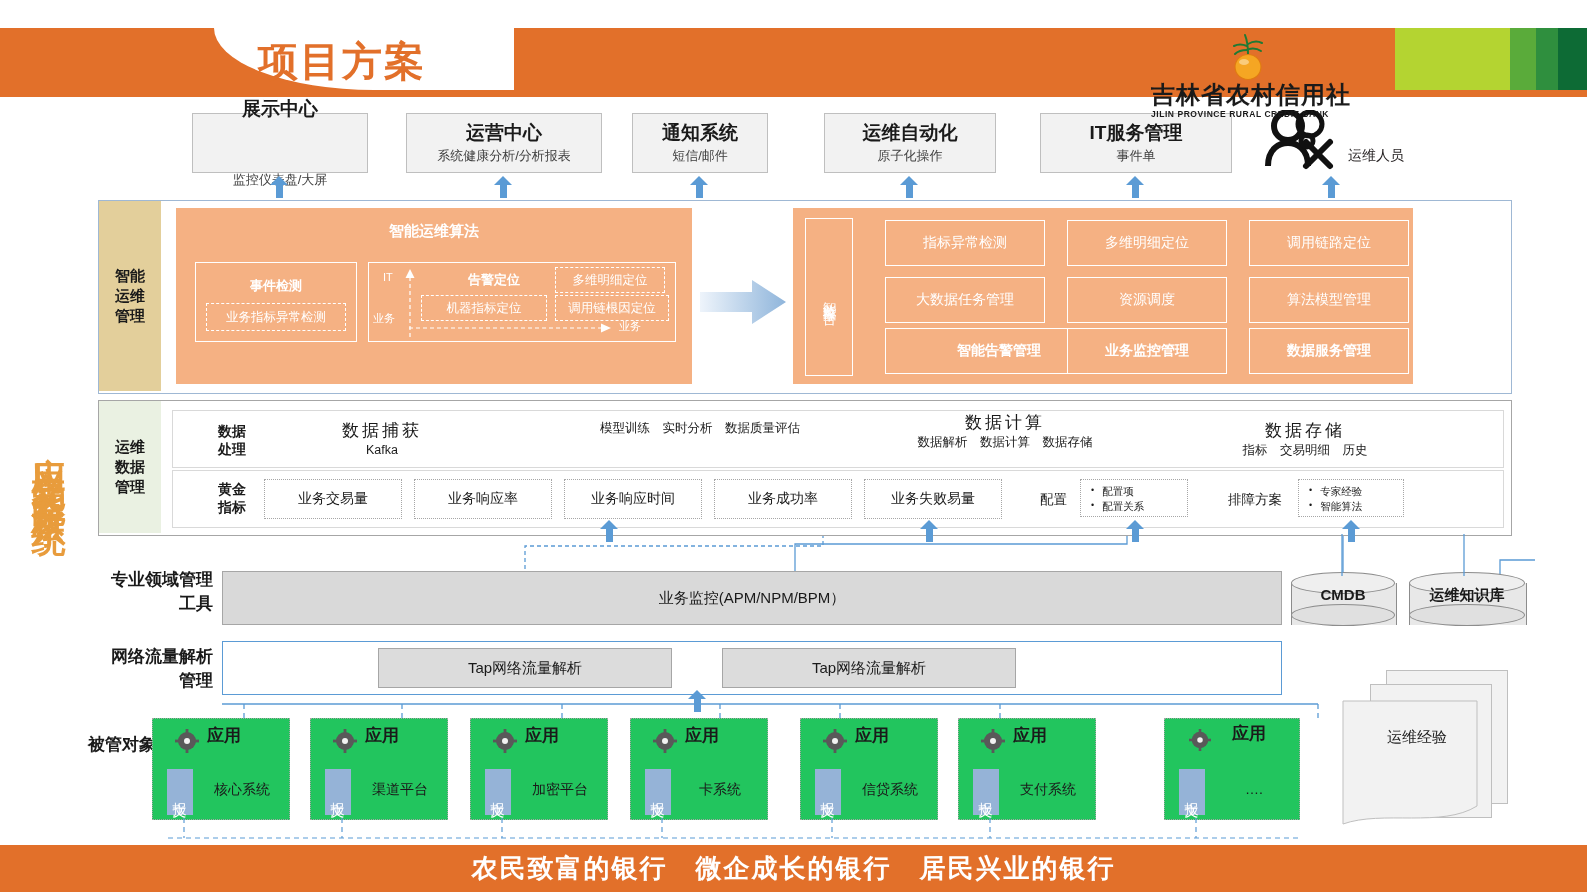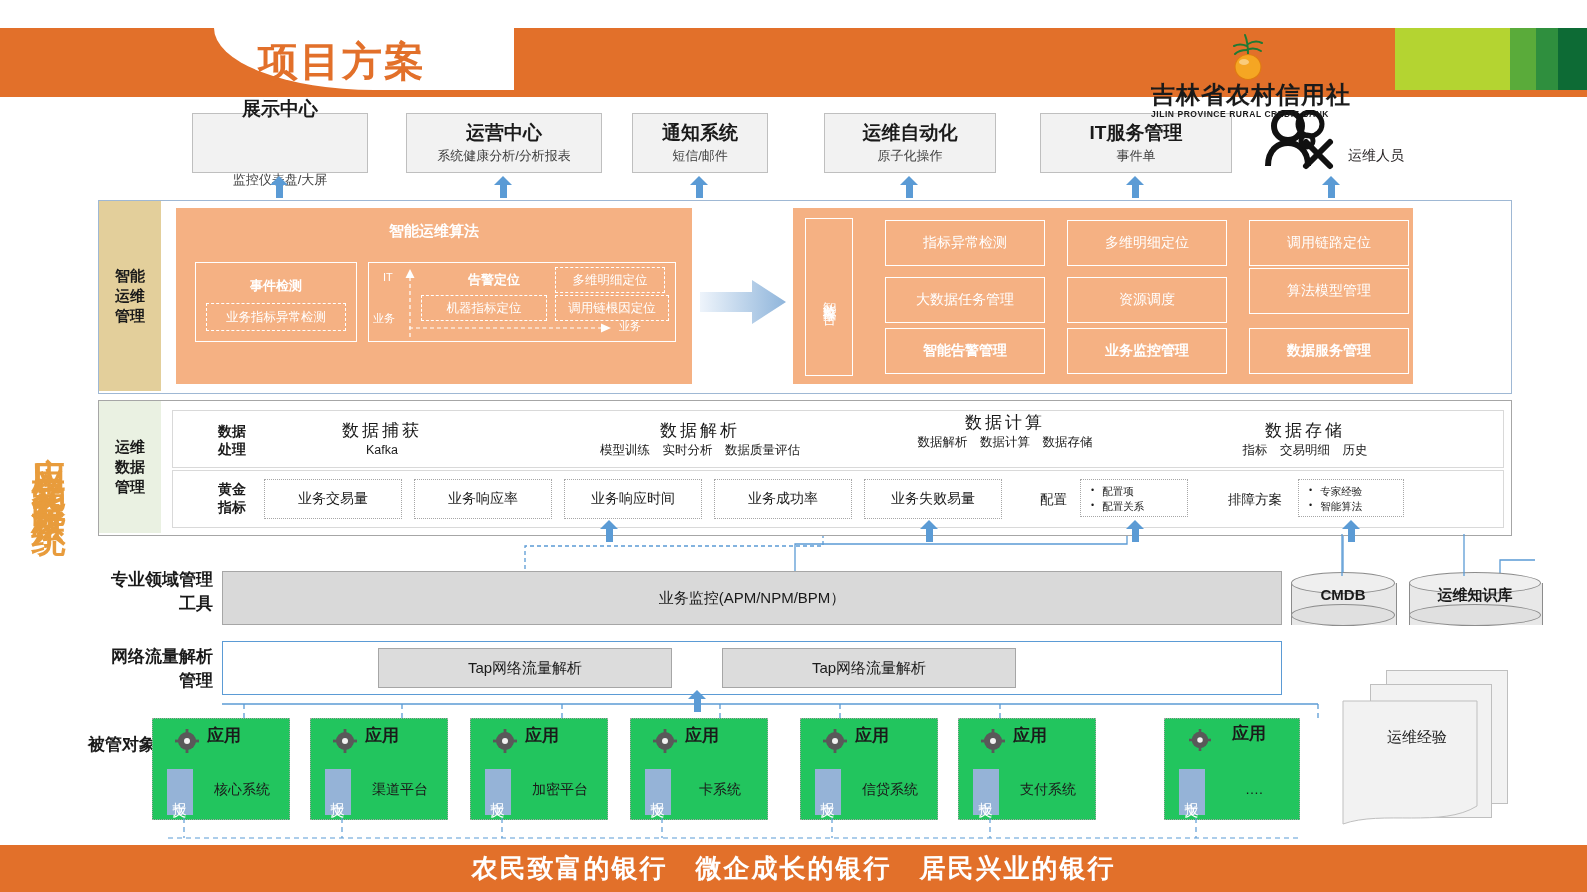--- a/index.html
+++ b/index.html
@@ -300,38 +300,37 @@
 
 <div class="abs" id="imp-panel"></div>
 <div class="abs" id="imp-side">
   <span>智能监控平台</span>
 </div>
 <div class="imp-cell" style="left:885px;top:220px;width:158px;height:44px;">指标异常检测</div>
 <div class="imp-cell" style="left:1067px;top:220px;width:158px;height:44px;">多维明细定位</div>
 <div class="imp-cell" style="left:1249px;top:220px;width:158px;height:44px;">调用链路定位</div>
 <div class="imp-cell" style="left:885px;top:277px;width:158px;height:44px;">大数据任务管理</div>
 <div class="imp-cell" style="left:1067px;top:277px;width:158px;height:44px;">资源调度</div>
-<div class="imp-cell" style="left:1249px;top:268px;width:158px;height:44px;">算法模型管理</div>
-<div class="imp-cell bold" style="left:885px;top:328px;width:158px;height:44px;">智能告警管理</div>
+<div class="imp-cell" style="left:1249px;top:277px;width:158px;height:44px;">算法模型管理</div>
+<div class="imp-cell bold" style="left:885px;top:328px;width:158px;height:44px;padding-left:34px;">智能告警管理</div>
 <div class="imp-cell bold" style="left:1067px;top:328px;width:158px;height:44px;">业务监控管理</div>
 <div class="imp-cell bold" style="left:1249px;top:328px;width:158px;height:44px;">数据服务管理</div>
 
 <div class="abs" id="layer2"></div>
 <div class="abs" id="layer2-label">
   <div class="sidelabel">运维数据管理</div>
 </div>
 
 <div class="abs" id="dp-row"></div>
 <div class="rowtag" style="left:212px;top:422px;">数据处理</div>
 <div class="dpgroup" style="left:272px;top:420px;width:220px;">
   <div class="h">数据捕获</div>
   <div class="s">Kafka</div>
 </div>
 <div class="dpgroup" style="left:560px;top:420px;width:280px;">
-  <div class="h">数据解析</div>
   <div class="s">模型训练　实时分析　数据质量评估</div>
 </div>
 <div class="dpgroup" style="left:900px;top:412px;width:210px;">
   <div class="h">数据计算</div>
   <div class="s">数据解析　数据计算　数据存储</div>
 </div>
 <div class="dpgroup" style="left:1180px;top:420px;width:250px;">
   <div class="h">数据存储</div>
   <div class="s">指标　交易明细　历史</div>
 </div>
@@ -384,21 +383,21 @@
 <div class="midlabel" style="left:78px;top:733px;width:78px;">被管对象</div>
 
 <div class="abs" id="bizmon">业务监控(APM/NPM/BPM）</div>
 
 <div class="cyl" style="left:1291px;top:572px;width:104px;height:56px;">
   <div class="body"></div>
   <div class="bot"></div>
   <div class="top"></div>
   <div class="lbl">CMDB</div>
 </div>
-<div class="cyl" style="left:1409px;top:572px;width:132px;height:56px;">
+<div class="cyl" style="left:1409px;top:572px;width:116px;height:56px;">
   <div class="body"></div>
   <div class="bot"></div>
   <div class="top"></div>
   <div class="lbl">运维知识库</div>
 </div>
 <svg class="abs" style="left:1330px;top:534px;" width="200" height="42">
   <line x1="12" y1="0" x2="12" y2="42" stroke="#5b9bd5" stroke-width="1.3"></line>
   <line x1="134" y1="0" x2="134" y2="42" stroke="#5b9bd5" stroke-width="1.3"></line>
 </svg>
 

